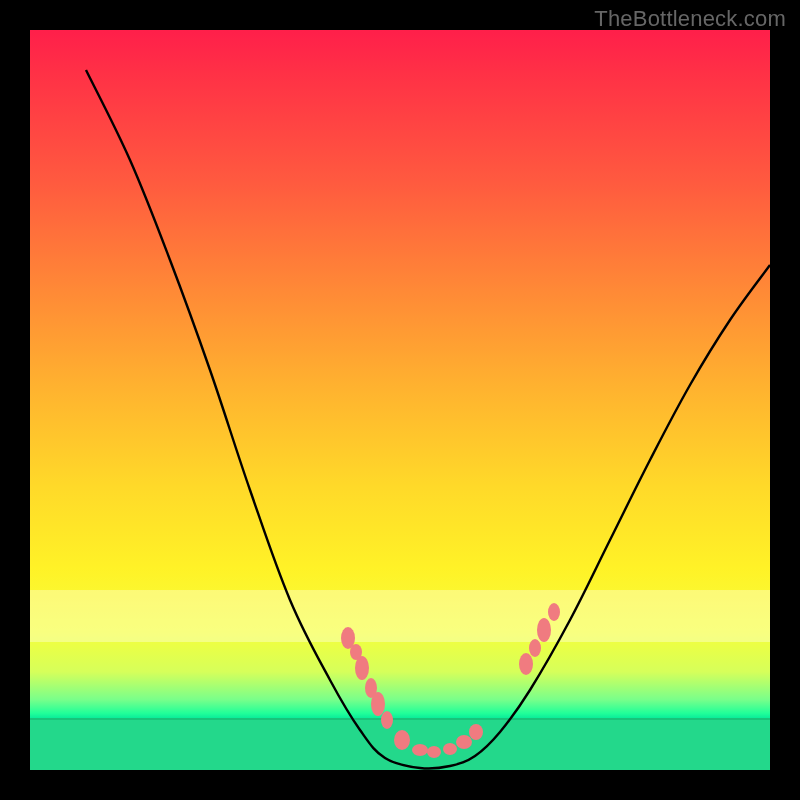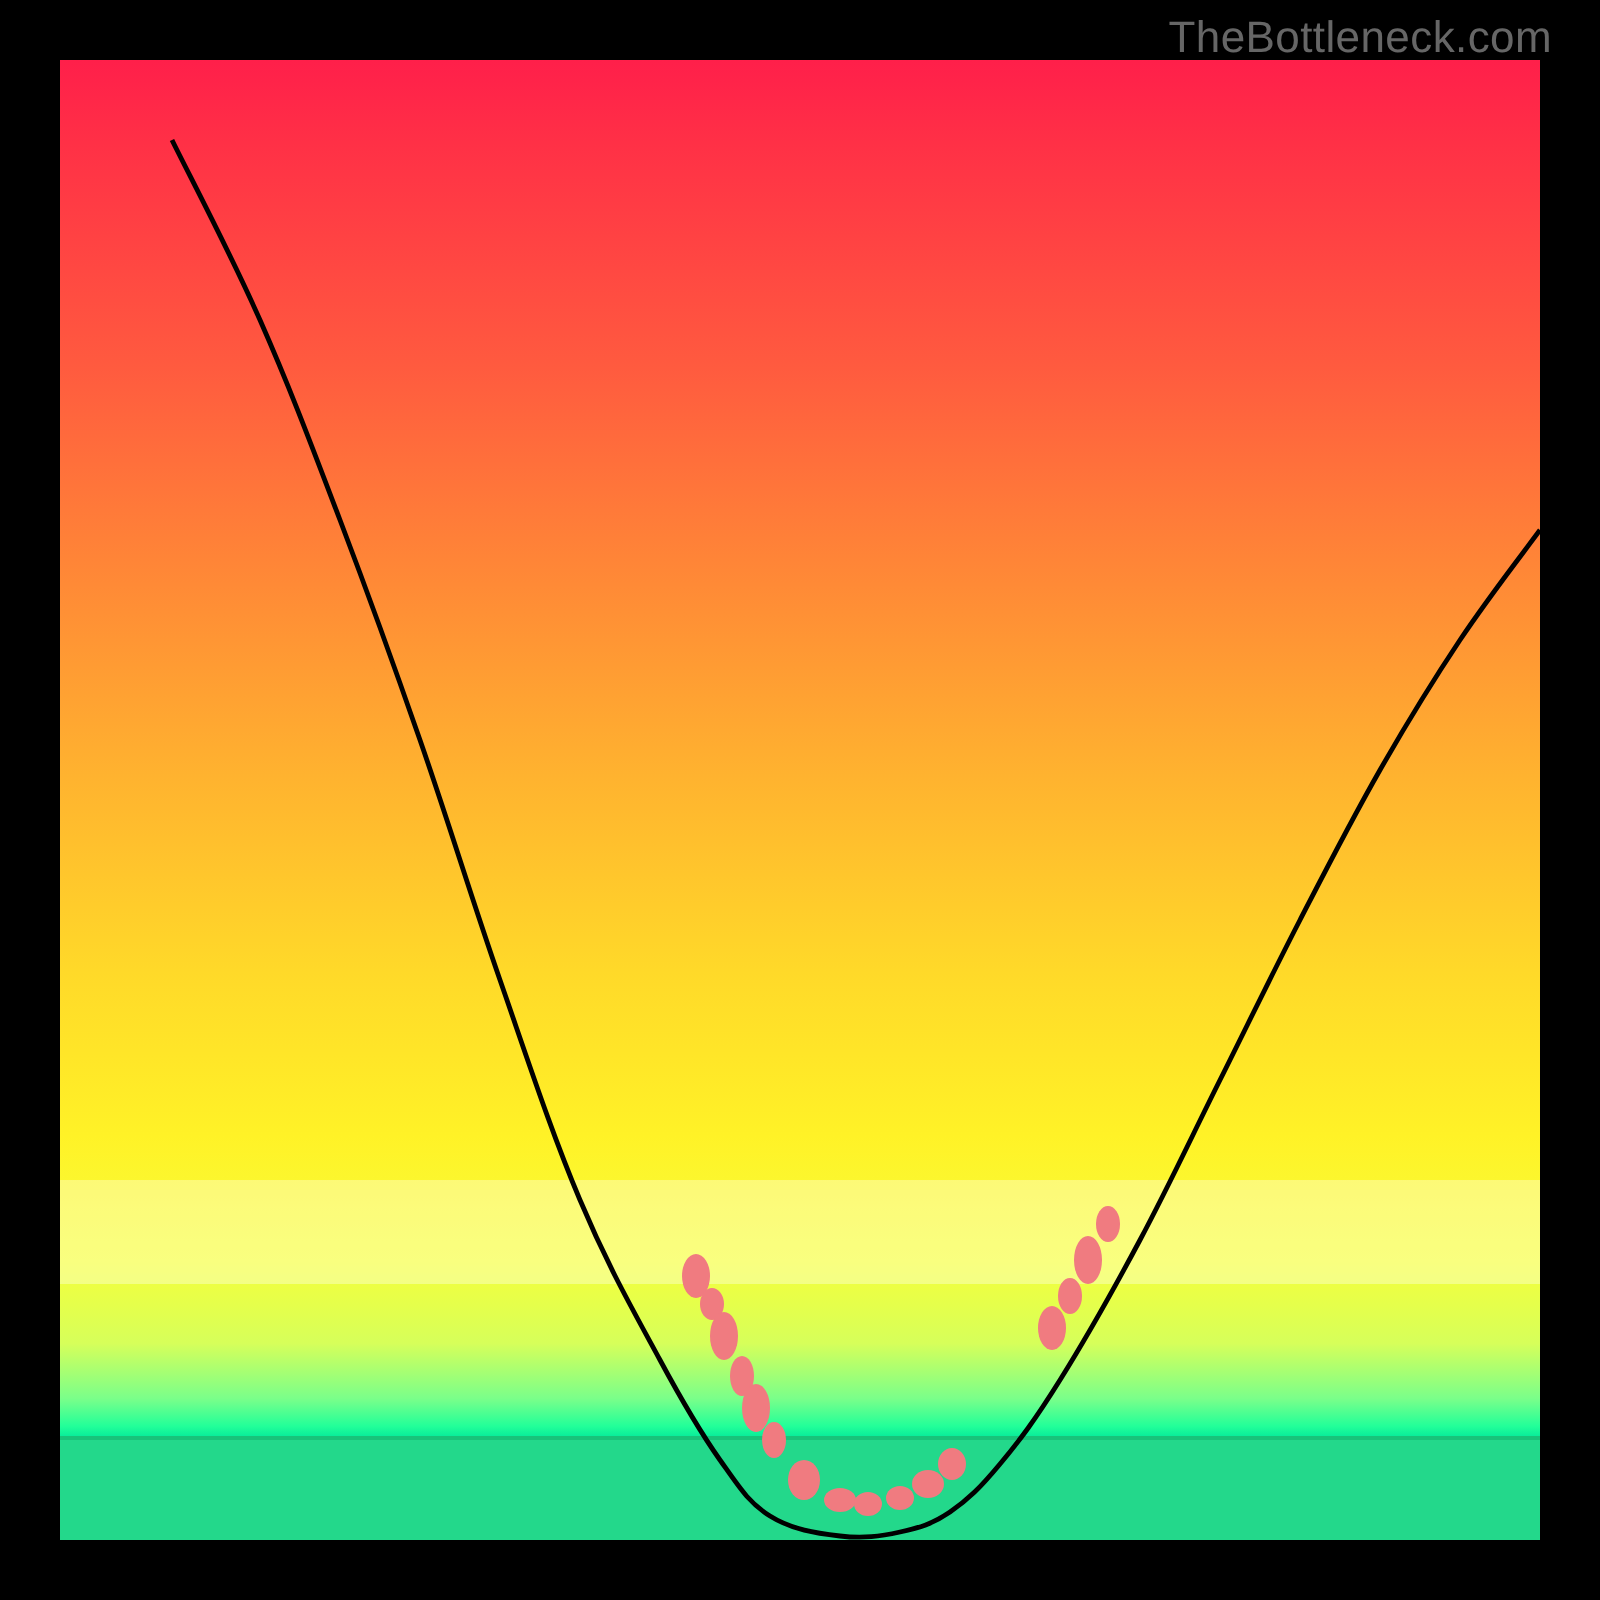--- a/index.html
+++ b/index.html
@@ -54,21 +54,21 @@
     left: 0;
     top: 688px;
     width: 100%;
     height: 52px;
     background: #23d88b;
     border-top: 2px solid #18c37a;
   }
   .watermark {
     position: absolute;
     top: 6px;
-    right: 24px;
+    right: 14px;
     color: #666;
     font-size: 22px;
     font-weight: 500;
     letter-spacing: 0.2px;
   }
   svg.curve {
     position: absolute;
     left: 0; top: 0;
     width: 740px;
     height: 740px;

